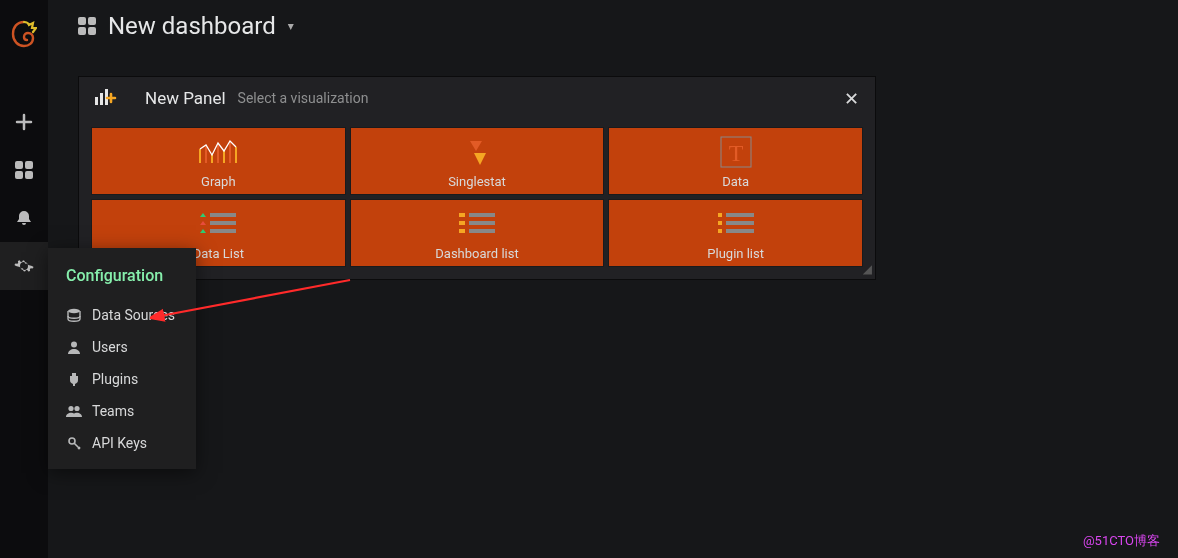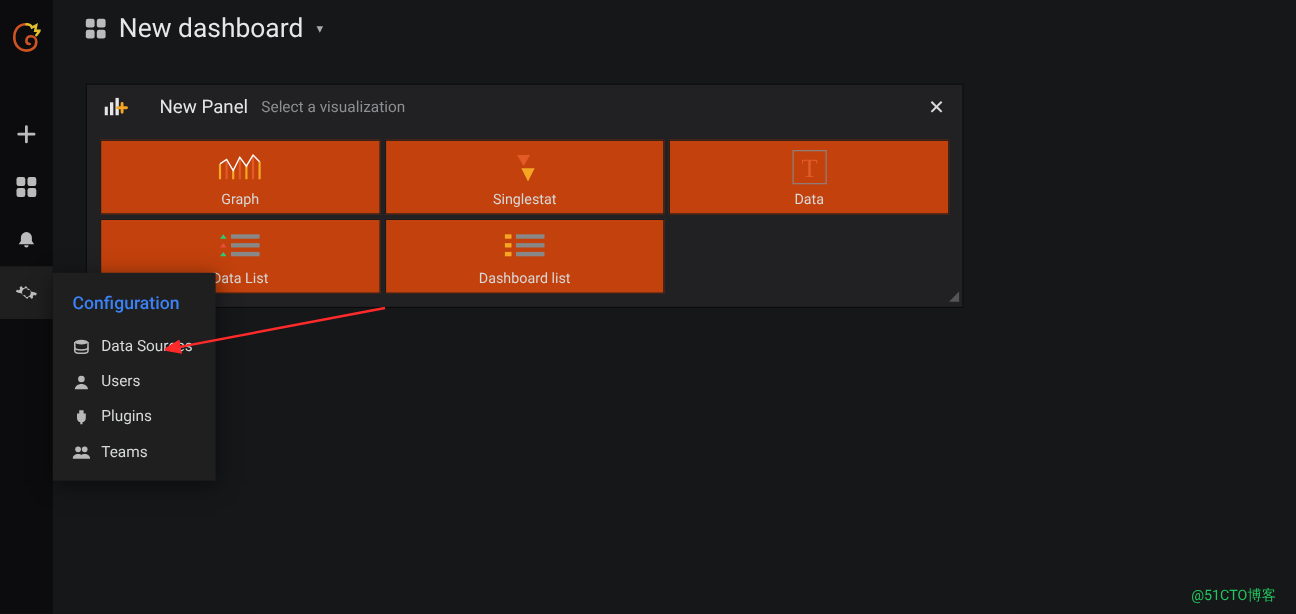--- a/index.html
+++ b/index.html
@@ -97,21 +97,21 @@
       position: absolute;
       left: 48px; top: 248px;
       width: 148px;
       background: #1f1f20;
       box-shadow: 0 4px 18px rgba(0,0,0,0.5);
       padding: 12px 0 10px 0;
       z-index: 5;
     }
     .flyout-header {
       font-size: 16px; font-weight: 500;
-      color: #3b82f6;
+      color: #86efac;
       padding: 6px 18px 14px 18px;
     }
     .flyout-item {
       display: flex; align-items: center; gap: 10px;
       padding: 8px 18px;
       font-size: 14px; color: #d8d9da;
       cursor: pointer;
     }
     .flyout-ico { width: 16px; display:flex; align-items:center; justify-content:center; color:#b7b8b9; }
 
@@ -119,21 +119,21 @@
     .arrow {
       position: absolute;
       left: 150px; top: 272px;
       pointer-events: none;
       z-index: 6;
     }
 
     .watermark {
       position: absolute;
       right: 18px; bottom: 8px;
-      color: #22c55e;
+      color: #d946ef;
       font-size: 13px;
     }
 
     
     .bars span{display:block;height:4px;background:#f5a623;margin:2px 0;width:100%;}
     .bars{width:28px;}
     .bars .gray{background:#888;}
   </style>
 </head>
 <body>
@@ -267,20 +267,37 @@
               <rect x="14" y="4" width="26" height="4"></rect>
               <rect x="14" y="12" width="26" height="4"></rect>
               <rect x="14" y="20" width="26" height="4"></rect>
             </g>
           </svg>
       </div>
       <span class="viz-label">Dashboard list</span>
     </div>
 
 
+    <div class="viz-tile">
+      <div class="viz-icon">
+        <svg width="44" height="30">
+            <g fill="#f5a623">
+              <rect x="4" y="4" width="4" height="4"></rect>
+              <rect x="4" y="12" width="4" height="4"></rect>
+              <rect x="4" y="20" width="4" height="4"></rect>
+            </g>
+            <g fill="#888">
+              <rect x="12" y="4" width="28" height="4"></rect>
+              <rect x="12" y="12" width="28" height="4"></rect>
+              <rect x="12" y="20" width="28" height="4"></rect>
+            </g>
+          </svg>
+      </div>
+      <span class="viz-label">Plugin list</span>
+    </div>
   </div>
   <span class="resize-handle">◢</span>
 </div>
 
 <div class="flyout">
   <div class="flyout-header">Configuration</div>
 
   <div class="flyout-item">
     <span class="flyout-ico">
         <svg width="14" height="14" fill="#b7b8b9">
@@ -310,20 +327,29 @@
   </div>
   <div class="flyout-item">
     <span class="flyout-ico">
         <svg width="16" height="14" fill="#b7b8b9">
           <circle cx="5" cy="4.5" r="2.6"></circle>
           <circle cx="11" cy="4.5" r="2.6"></circle>
           <path d="M0 13c0-2.6 2.4-4.3 5-4.3s5 1.7 5 4.3M6 13c0-2.6 2.4-4.3 5-4.3s5 1.7 5 4.3"></path>
         </svg>
       </span>
     <span>Teams</span>
+  </div>
+  <div class="flyout-item">
+    <span class="flyout-ico">
+        <svg width="14" height="14" fill="#b7b8b9">
+          <circle cx="5" cy="5" r="3" fill="none" stroke="#b7b8b9" stroke-width="1.6"></circle>
+          <path d="M7 7l6 6M11 13l2-2" stroke="#b7b8b9" stroke-width="1.6"></path>
+        </svg>
+      </span>
+    <span>API Keys</span>
   </div>
 </div>
 
 <svg class="arrow" width="210" height="60">
   <defs>
       <marker id="ah" markerWidth="10" markerHeight="10" refX="2" refY="3" orient="auto">
         <path d="M0,0 L0,6 L8,3 z" fill="#ff2a2a"></path>
       </marker>
     </defs>
   <line x1="200" y1="8" x2="10" y2="44" stroke="#ff2a2a" stroke-width="2.2" marker-end="url(#ah)"></line>

